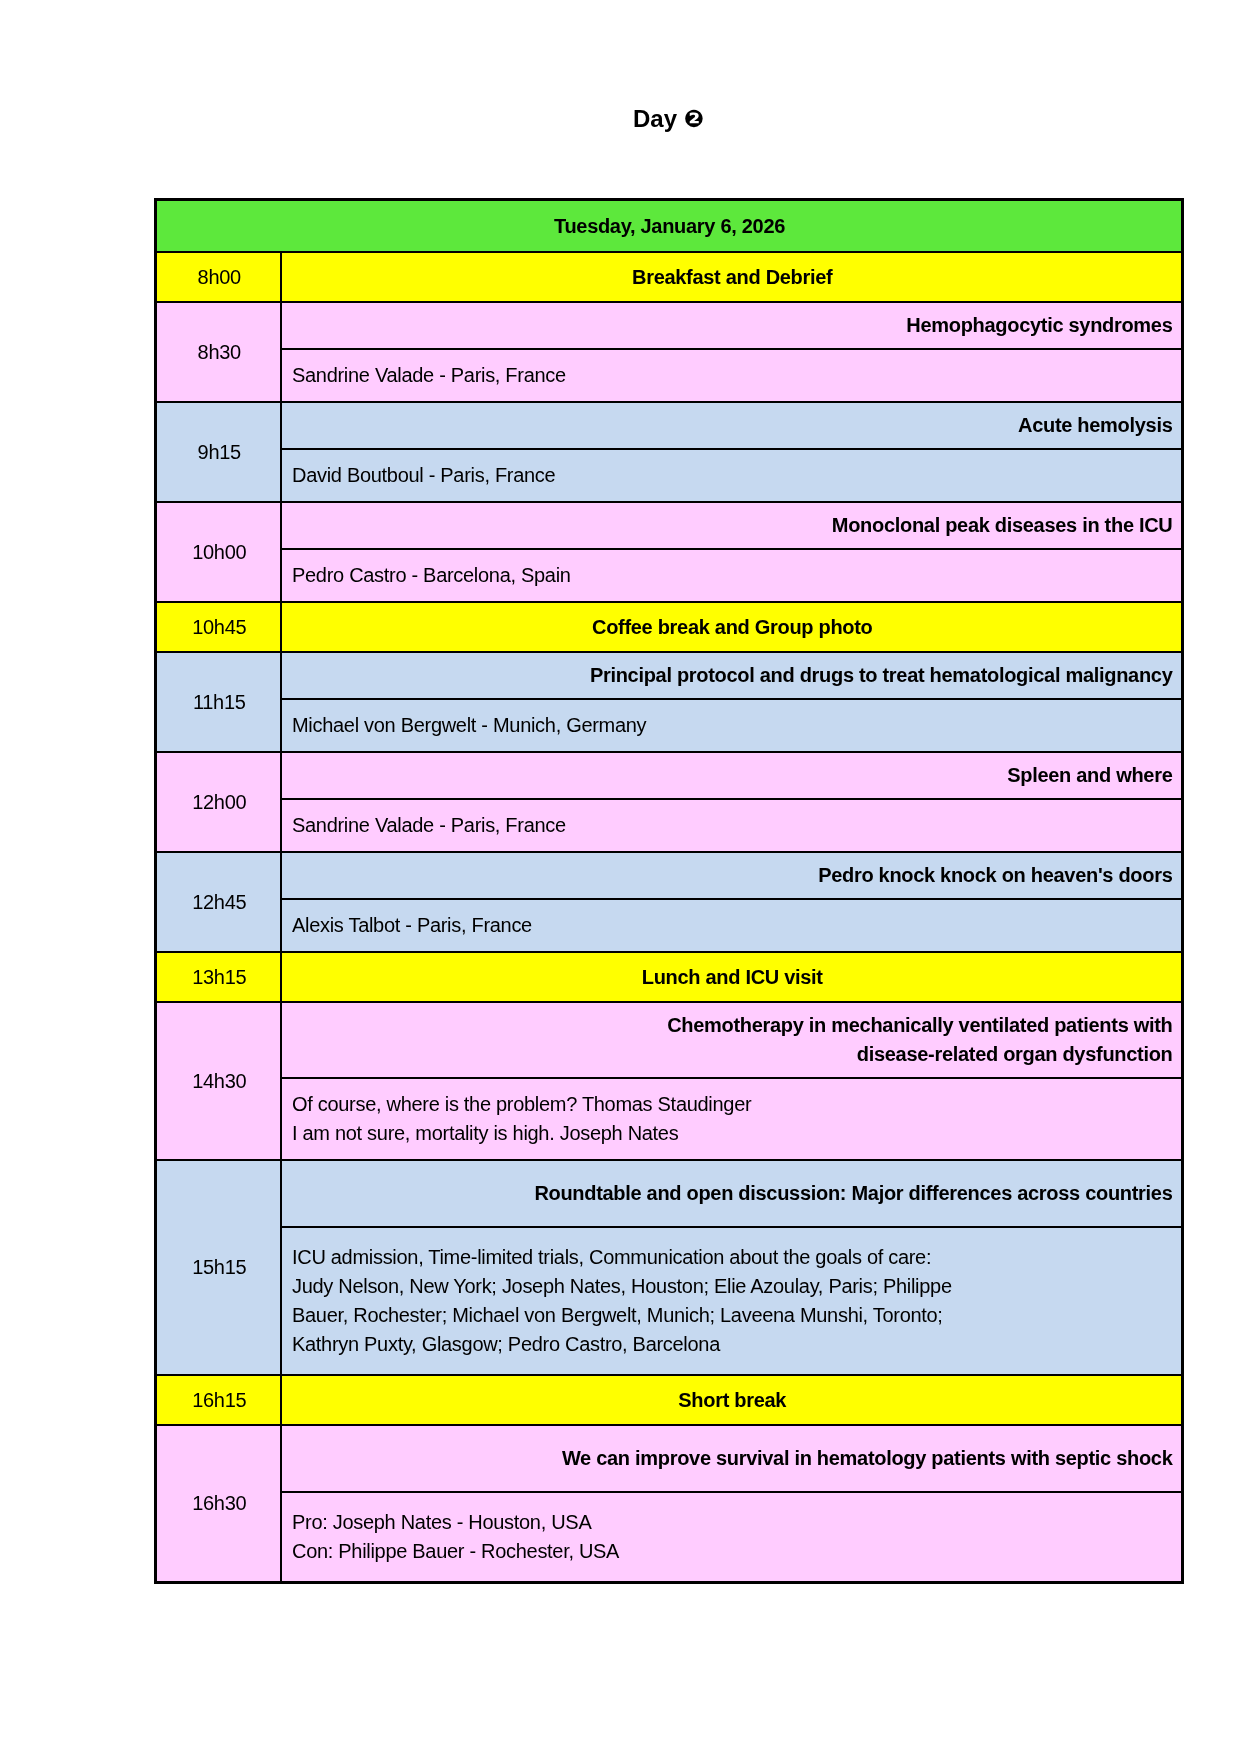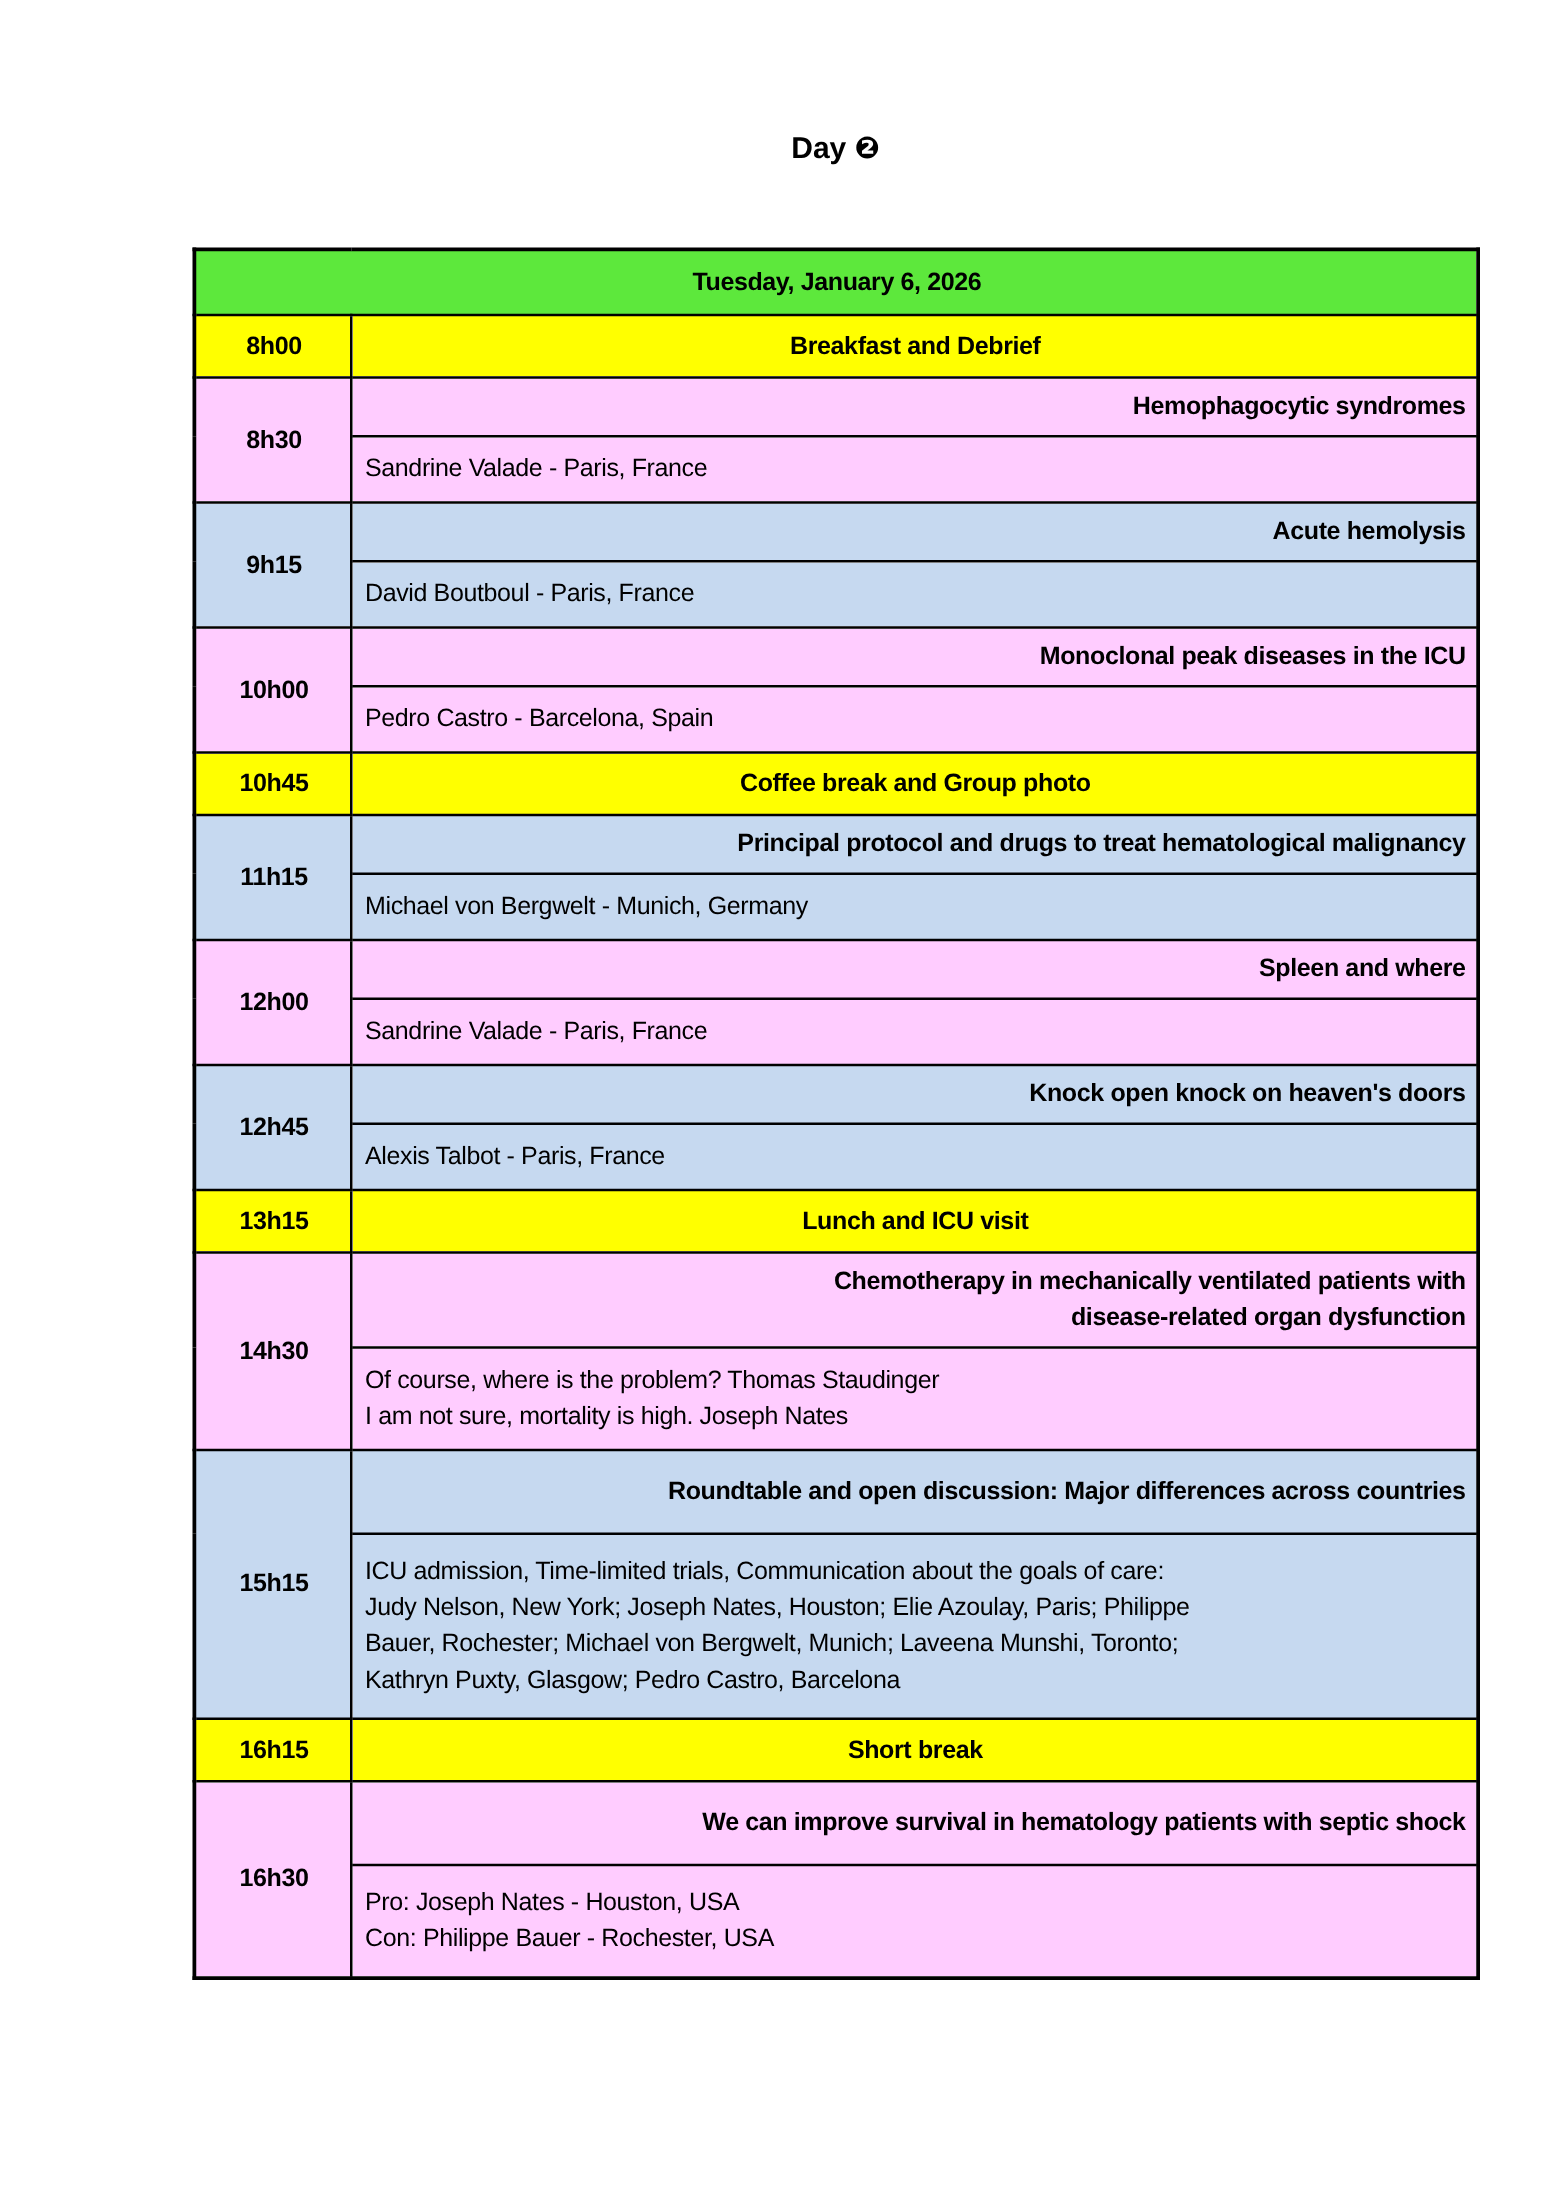--- a/index.html
+++ b/index.html
@@ -40,21 +40,21 @@
   }
   .cell-header{
     height:46px;
     text-align:center;
     font-weight:bold;
     font-size:25px;
     background:var(--c-green,#5DE83C);
   }
   .cell-time{
     text-align:center;
-    font-weight:bold;
+    font-weight:normal;
     padding-left:2px;
     padding-right:2px;
   }
   .row-break td{height:44px;}
   .cell-break{
     text-align:center;
     font-weight:bold;
     background:var(--c-yellow,#FFFF00);
   }
   .cell-title{
@@ -124,21 +124,21 @@
         </tr>
         <tr class="row-session">
           <td class="cell-time bg-pink" rowspan="2">12h00</td>
           <td class="cell-title bg-pink" style="height: 41px;">Spleen and where</td>
         </tr>
         <tr class="row-session">
           <td class="cell-speaker bg-pink" style="height: 47px;">Sandrine Valade - Paris, France</td>
         </tr>
         <tr class="row-session">
           <td class="cell-time bg-blue" rowspan="2">12h45</td>
-          <td class="cell-title bg-blue" style="height: 41px;">Knock open knock on heaven's doors</td>
+          <td class="cell-title bg-blue" style="height: 41px;">Pedro knock knock on heaven's doors</td>
         </tr>
         <tr class="row-session">
           <td class="cell-speaker bg-blue" style="height: 47px;">Alexis Talbot - Paris, France</td>
         </tr>
         <tr class="row-break">
           <td class="cell-time bg-yellow">13h15</td>
           <td class="cell-break">Lunch and ICU visit</td>
         </tr>
         <tr class="row-session">
           <td class="cell-time bg-pink" rowspan="2">14h30</td>

